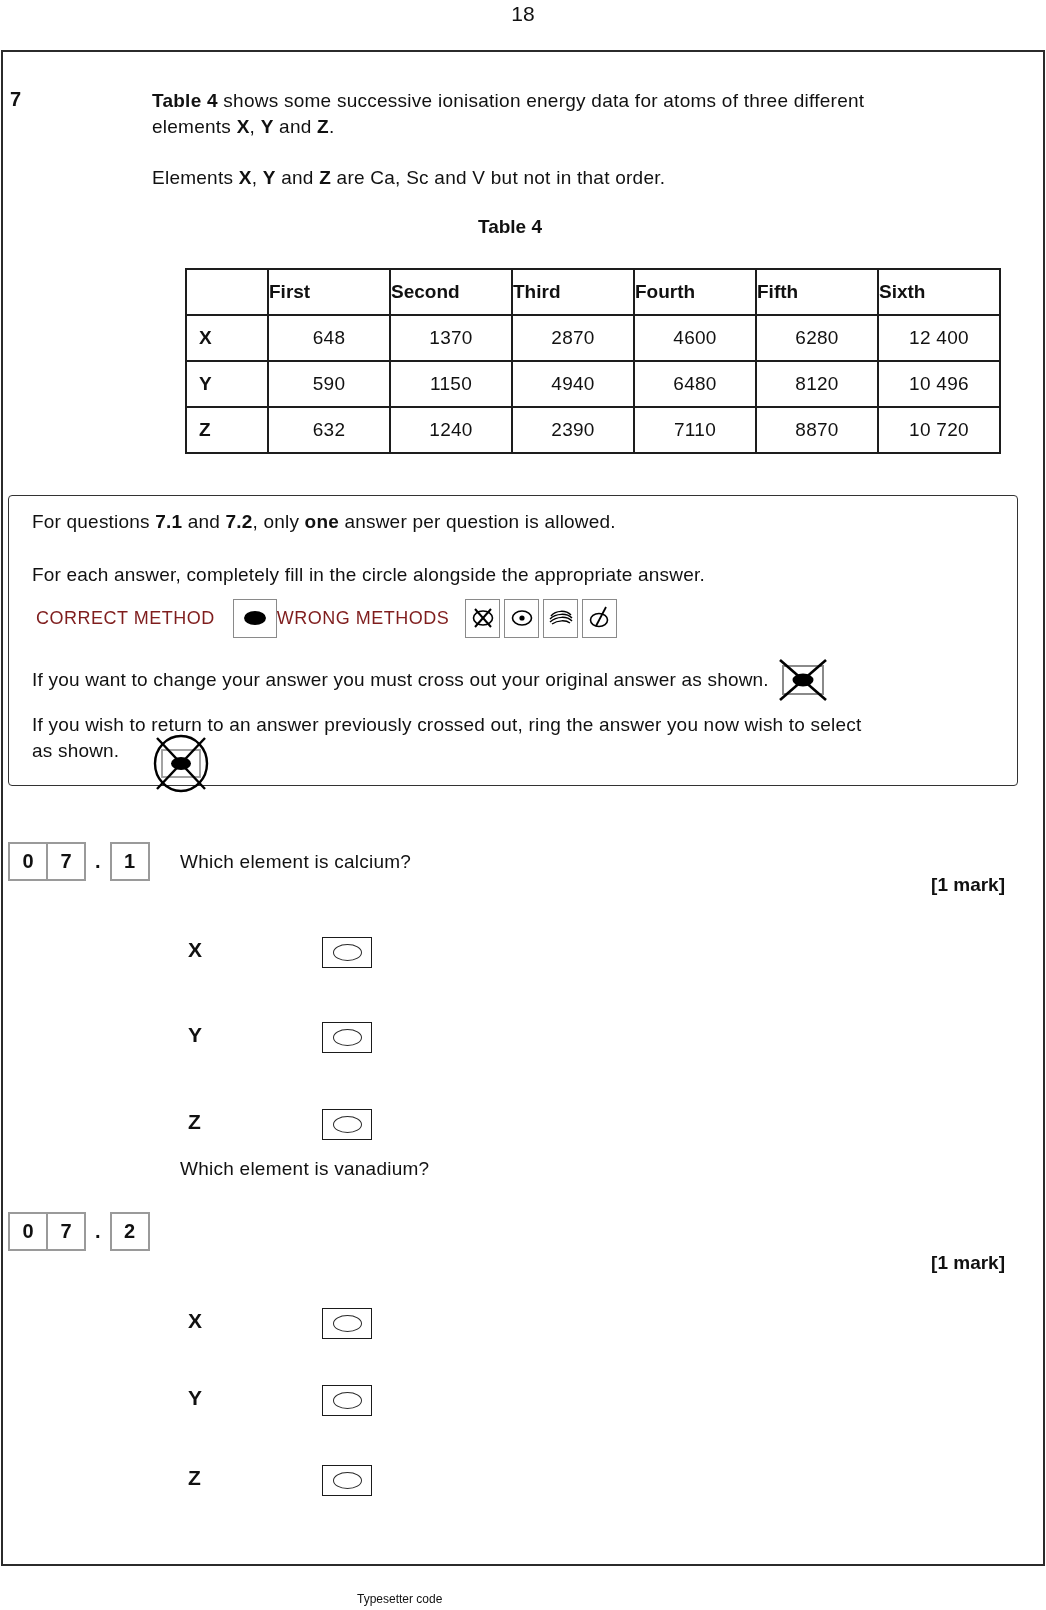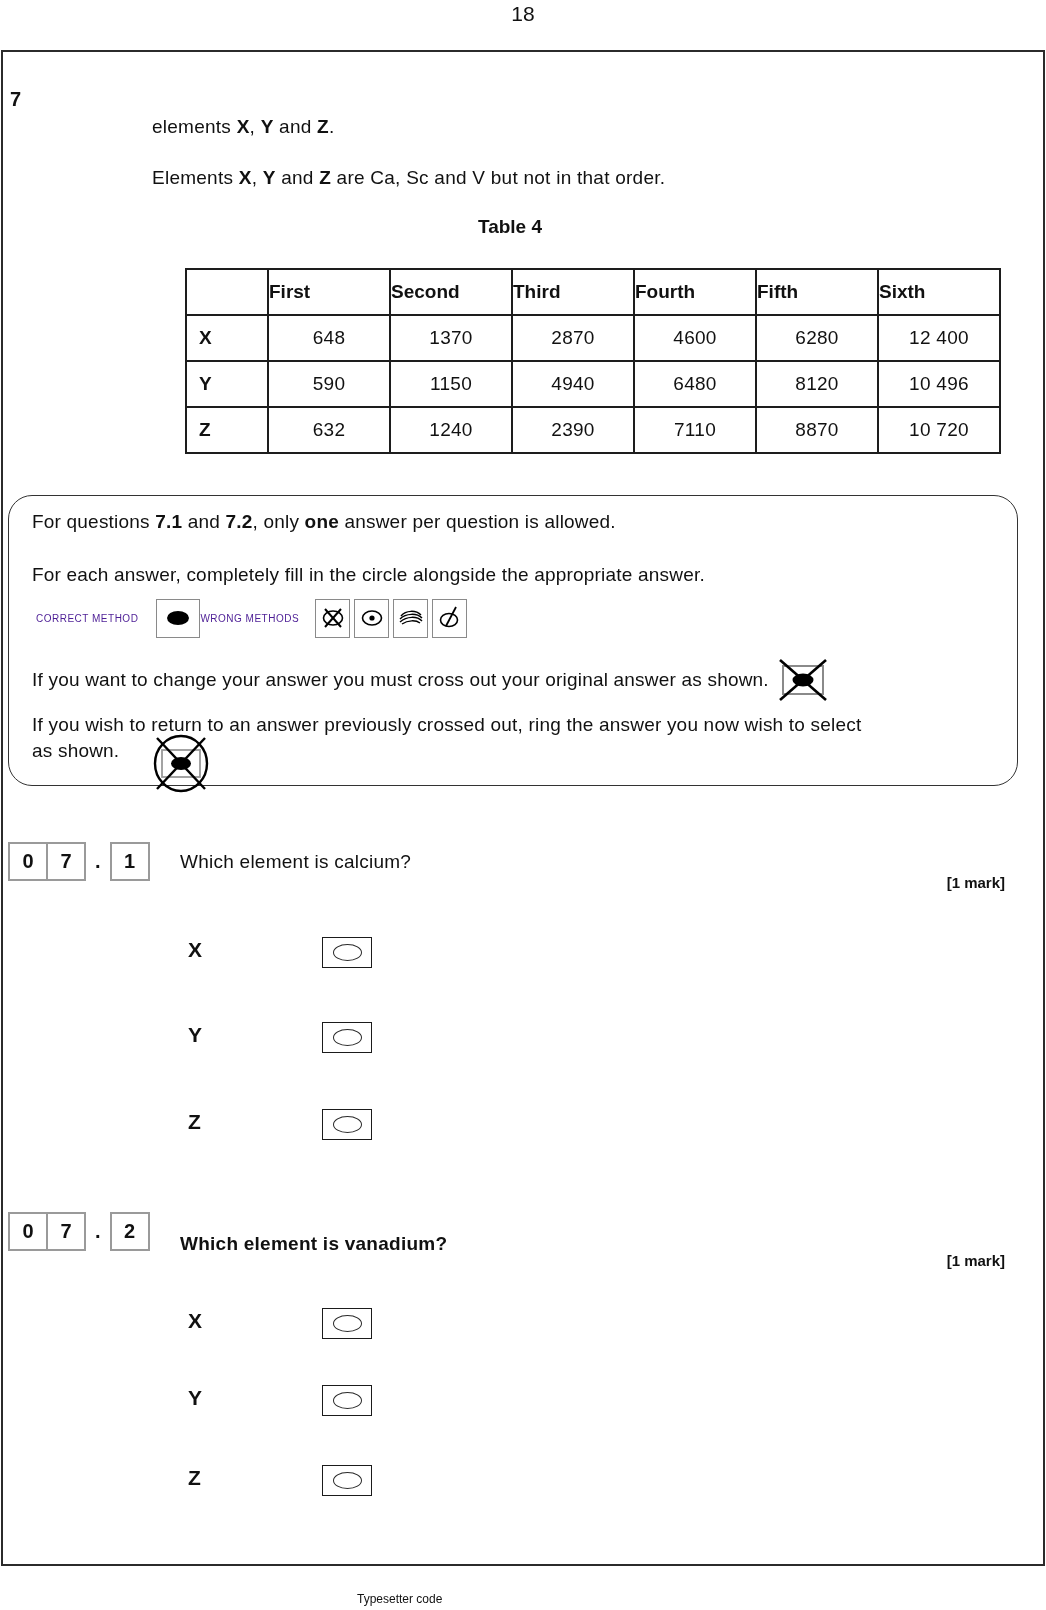--- a/index.html
+++ b/index.html
@@ -20,27 +20,27 @@
   table.dtable{position:absolute;left:185px;top:268px;border-collapse:collapse;}
   table.dtable td,table.dtable th{
     border:2px solid #1d1d1d;font-size:19px;height:44px;padding:0;background:#fff;
   }
   table.dtable .corner{width:80px;}
   table.dtable th.colhead{width:120px;font-weight:bold;text-align:left;}
   table.dtable td.rowlabel{font-weight:bold;text-align:left;padding-left:12px;}
   table.dtable td.val{text-align:center;letter-spacing:0.3px;}
   .instr-box{
     left:8px;top:495px;width:1008px;height:289px;
-    border:1.6px solid #333;border-radius:24px;background:#fff;
+    border:1.6px solid #333;border-radius:4px;background:#fff;
   }
   .instr-line{position:absolute;font-size:19px;letter-spacing:0.2px;white-space:nowrap;}
   .il1{left:23px;top:15px;}
   .il2{left:23px;top:68px;}
   .method-row{position:absolute;left:27px;top:102px;height:40px;display:flex;align-items:center;}
-  .method-label{font-size:10px;letter-spacing:0.5px;color:#4c1d95;}
+  .method-label{font-size:18px;letter-spacing:0.5px;color:#7f1d1d;}
   .mbox{width:42px;height:37px;border:1.8px solid #8a8a8a;background:#fff;
         display:flex;align-items:center;justify-content:center;flex:0 0 auto;}
   .wbox{width:33px;height:37px;border:1.8px solid #8a8a8a;background:#fff;
         display:flex;align-items:center;justify-content:center;flex:0 0 auto;}
   .wgroup{display:flex;gap:4px;}
   .il-change{left:23px;top:163px;display:flex;align-items:center;}
   .il-ret1{left:23px;top:218px;}
   .il-ret2{left:23px;top:244px;text-align:center;}
   .ring-icon{left:140px;top:238px;}
   .qnum-row{display:flex;align-items:center;}
@@ -48,22 +48,22 @@
   .qcell{width:36px;height:35px;border:2px solid #9a9a9a;background:#fff;
          display:flex;align-items:center;justify-content:center;
          font-size:20px;font-weight:bold;}
   .qcell + .qcell{margin-left:-2px;}
   .qdot{font-size:20px;font-weight:bold;margin:0 9px;}
   .qcell.single{margin-left:0;}
   .q1-num{left:8px;top:842px;}
   .q2-num{left:8px;top:1212px;}
   .qtext{font-size:19px;letter-spacing:0.25px;white-space:nowrap;}
   .q1-text{left:180px;top:851px;}
-  .q2-text{left:180px;top:1233px;font-weight:bold;}
-  .marks{font-size:15px;font-weight:bold;right:41px;text-align:right;}
+  .q2-text{left:180px;top:1158px;}
+  .marks{font-size:19px;font-weight:bold;right:41px;text-align:right;}
   .q1-marks{top:874px;}
   .q2-marks{top:1252px;}
   .optletter{font-size:21px;font-weight:bold;}
   .ansbox{width:48px;height:29px;border:1.8px solid #1b1b1b;background:#fff;
           display:flex;align-items:center;justify-content:center;cursor:pointer;}
   .ansoval{width:27px;height:15px;border:1.5px solid #2a2a2a;border-radius:50%;background:#fff;}
   .footer-barcode{left:8px;top:1572px;font-size:21px;letter-spacing:0.2px;margin-top:44px;}
   .footer-typesetter{left:357px;top:1592px;font-size:12px;}
   svg{display:block;}
 </style>
@@ -71,20 +71,21 @@
 <body>
 
 <div class="page">
 
   <div class="abs page-num">18</div>
 
   <div class="abs content-border"></div>
 
   <div class="abs qnum7">7</div>
 
+  <div class="abs para intro1"><span class="b">Table 4</span><span> shows some successive ionisation energy data for atoms of three different</span></div>
 
   <div class="abs para intro2"><span>elements </span><span class="b">X</span><span>, </span><span class="b">Y</span><span> and </span><span class="b">Z</span><span>.</span></div>
 
   <div class="abs para elements-line"><span>Elements </span><span class="b">X</span><span>, </span><span class="b">Y</span><span> and </span><span class="b">Z</span><span> are Ca, Sc and V but not in that order.</span></div>
 
   <div class="abs table-title">Table 4</div>
 
   <table class="dtable">
     <tbody>
         <tr>

